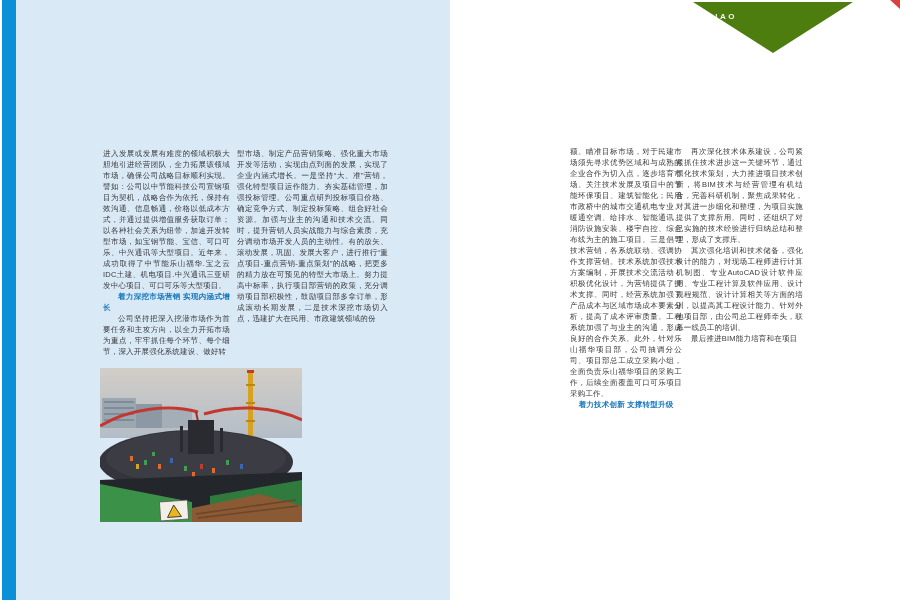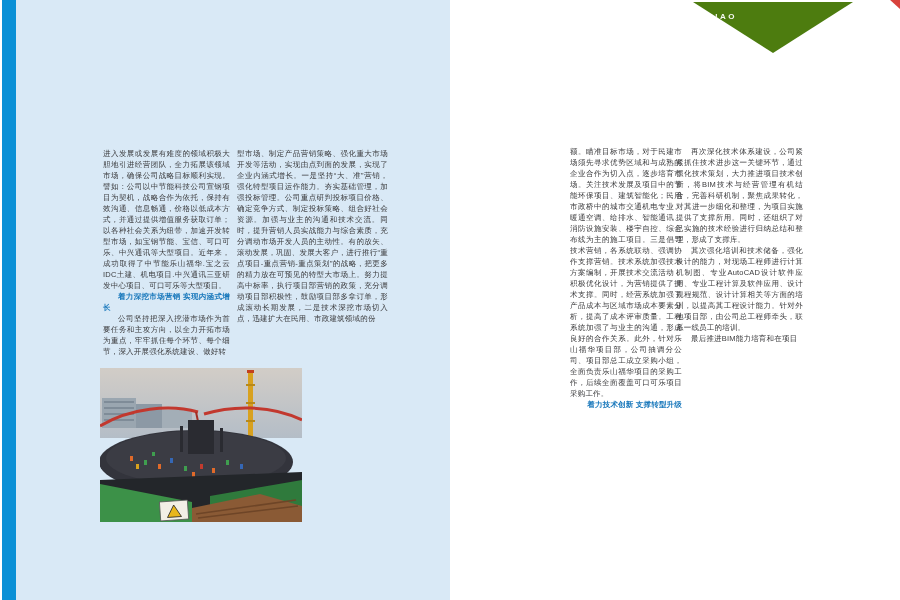--- a/index.html
+++ b/index.html
@@ -5,21 +5,21 @@
   html,body{margin:0;padding:0;background:#fff;}
   #canvas{position:relative;width:900px;height:600px;overflow:hidden;background:#ffffff;
           font-family:"Liberation Sans","DejaVu Sans",sans-serif;color:#3a3a3c;}
   .spine-bar{position:absolute;left:2px;top:0;width:14px;height:600px;background:#0a90d6;}
   .left-page-tint{position:absolute;left:16px;top:0;width:434px;height:600px;background:#d9e9f6;}
   .col{position:absolute;font-size:7.5px;line-height:11px;text-align:justify;letter-spacing:0.2px;}
   .col p{margin:0;}
   .indent{text-indent:2em;}
   .heading{color:#1777bb;font-weight:bold;margin:0;}
   .heading.l{text-indent:2em;}
-  .heading.c{text-align:right;text-indent:0;}
+  .heading.c{text-align:center;text-indent:0;}
   .left-c1{left:103px;top:148px;width:127px;}
   .left-c2{left:237px;top:148px;width:151px;}
   .right-c1{left:570px;top:146px;width:112px;}
   .right-c2{left:676px;top:146px;width:127px;}
   .badge{position:absolute;left:693px;top:2px;width:160px;height:51px;background:#4d7c0f;
          clip-path:polygon(0 0,100% 0,50% 100%);text-align:left;color:#fff;}
   .badge .pinyin{display:block;margin-top:10px;font-size:8px;letter-spacing:2.5px;font-weight:bold;opacity:.95;}
   .badge .hanzi{display:block;margin-top:1px;font-size:10px;font-weight:bold;letter-spacing:5px;}
   .corner-mark{position:absolute;left:889px;top:0;width:11px;height:9px;background:#d8423c;
                clip-path:polygon(10% 0,100% 0,100% 100%);}

